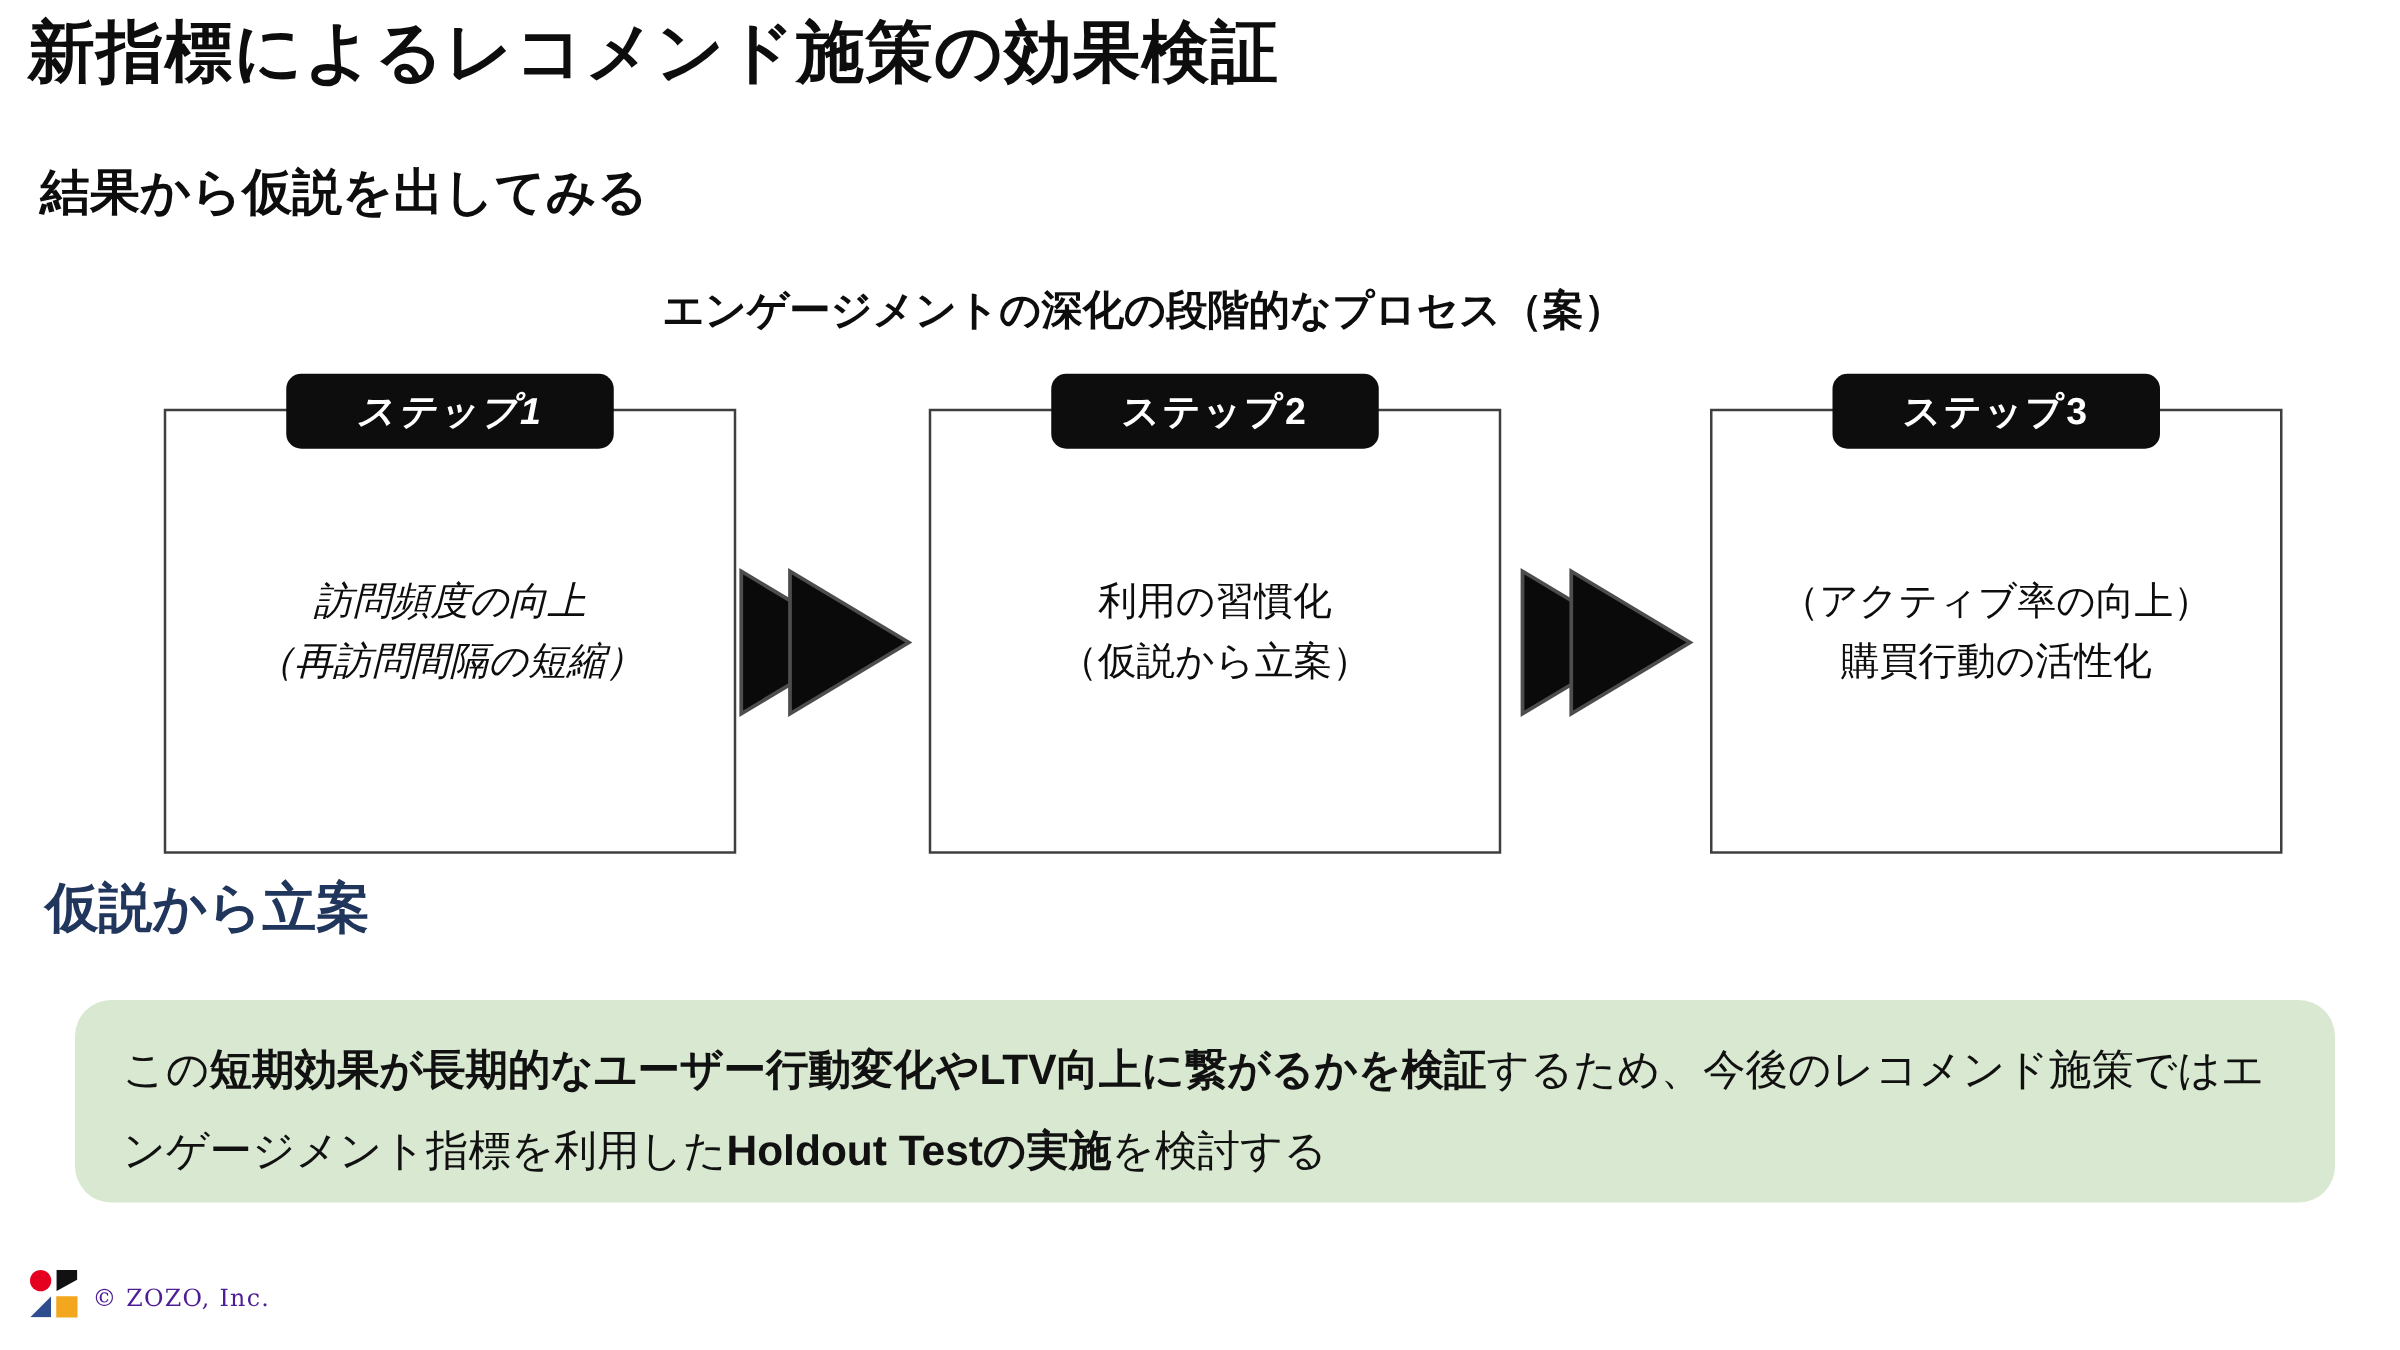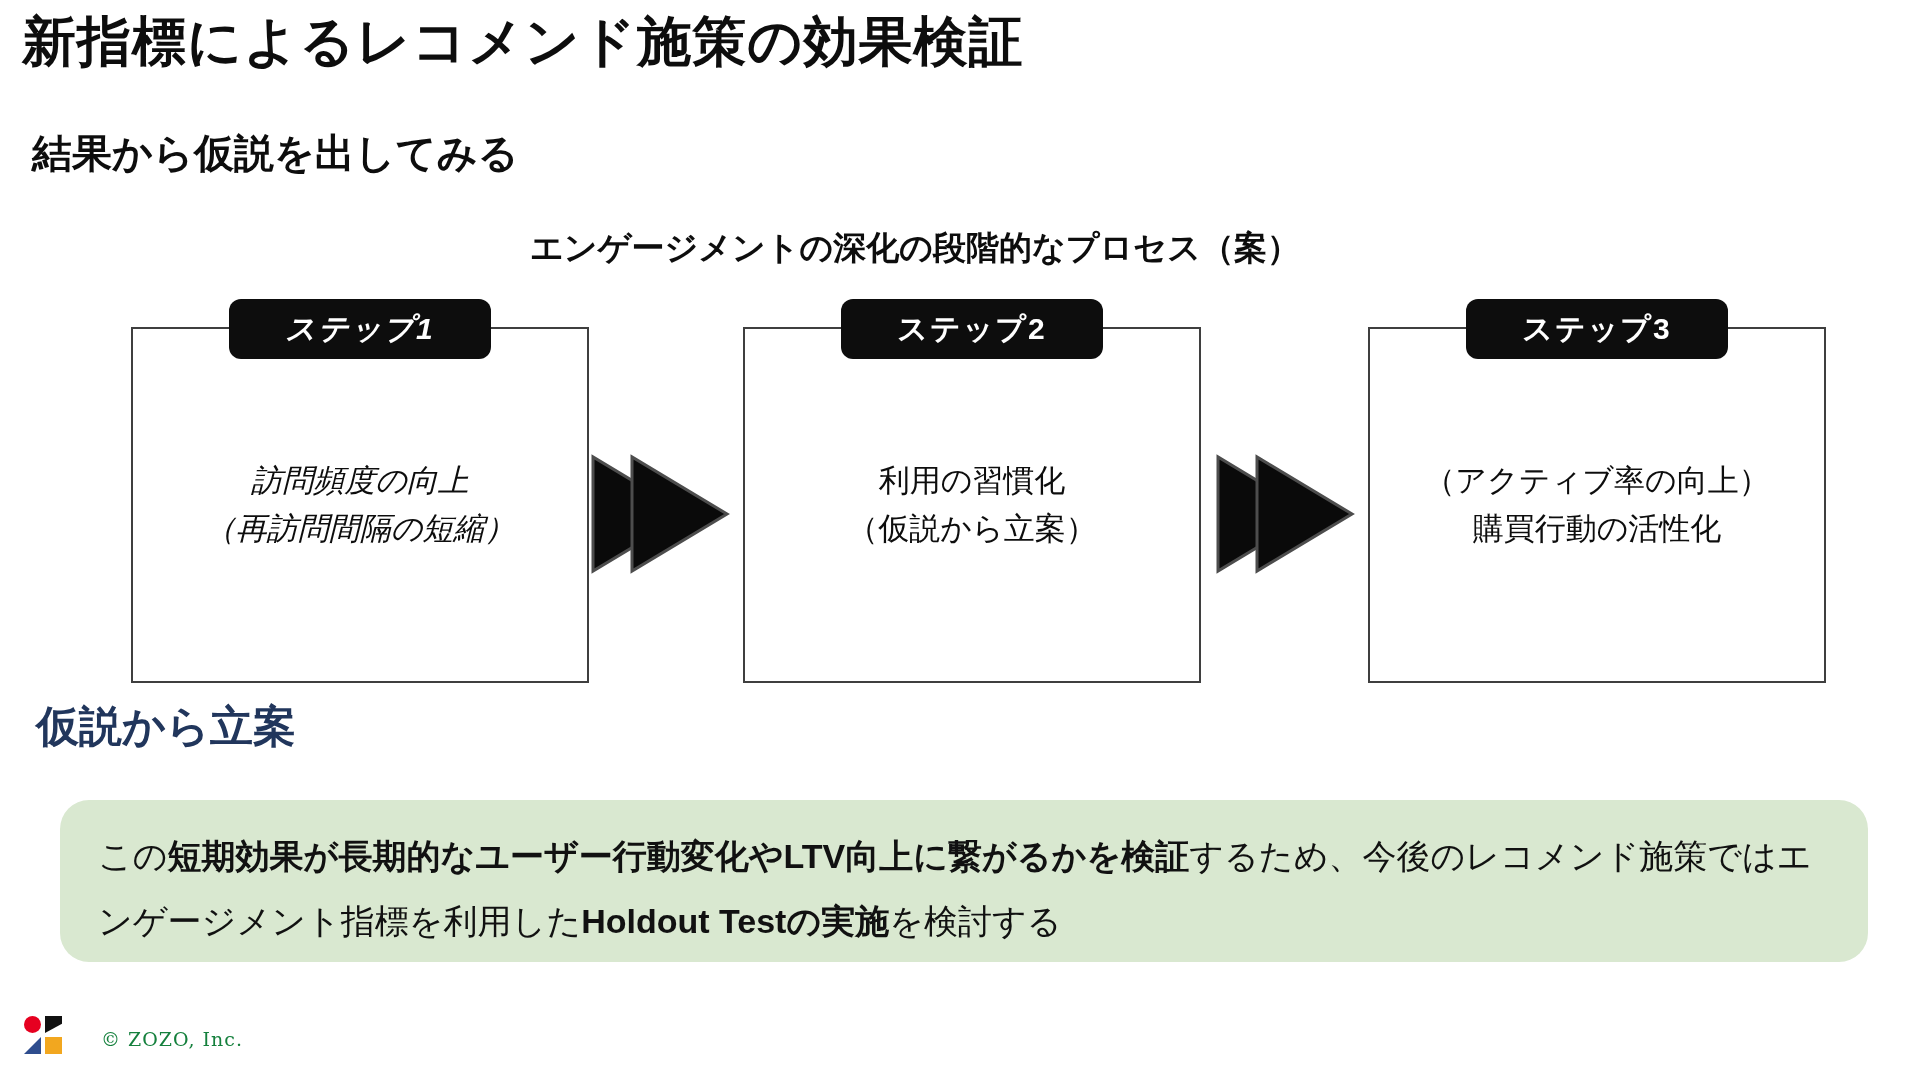--- a/index.html
+++ b/index.html
@@ -103,13 +103,13 @@
 
 <div class="abs callout" style="background: rgb(217, 232, 208); border-radius: 29px;"><span>この</span><span style="font-weight: 700;">短期効果が長期的なユーザー行動変化やLTV向上に繋がるかを検証</span><span>するため、今後のレコメンド施策ではエンゲージメント指標を利用した</span><span style="font-weight: 700;">Holdout Testの実施</span><span>を検討する</span></div>
 
 <div class="abs footer-logo">
   <div class="logo-shape logo-dot" style="background: rgb(230, 0, 32);"></div>
   <div class="logo-shape logo-tri-black" style="background: rgb(17, 17, 17);"></div>
   <div class="logo-shape logo-tri-blue" style="background: rgb(46, 77, 142);"></div>
   <div class="logo-shape logo-square" style="background: rgb(242, 167, 31);"></div>
 </div>
 
-<div class="abs copyright" style="color: #15803d; margin-left: 27px;">© ZOZO, Inc.</div>
+<div class="abs copyright" style="color: #4c1d95;">© ZOZO, Inc.</div>
 
 </body></html>

